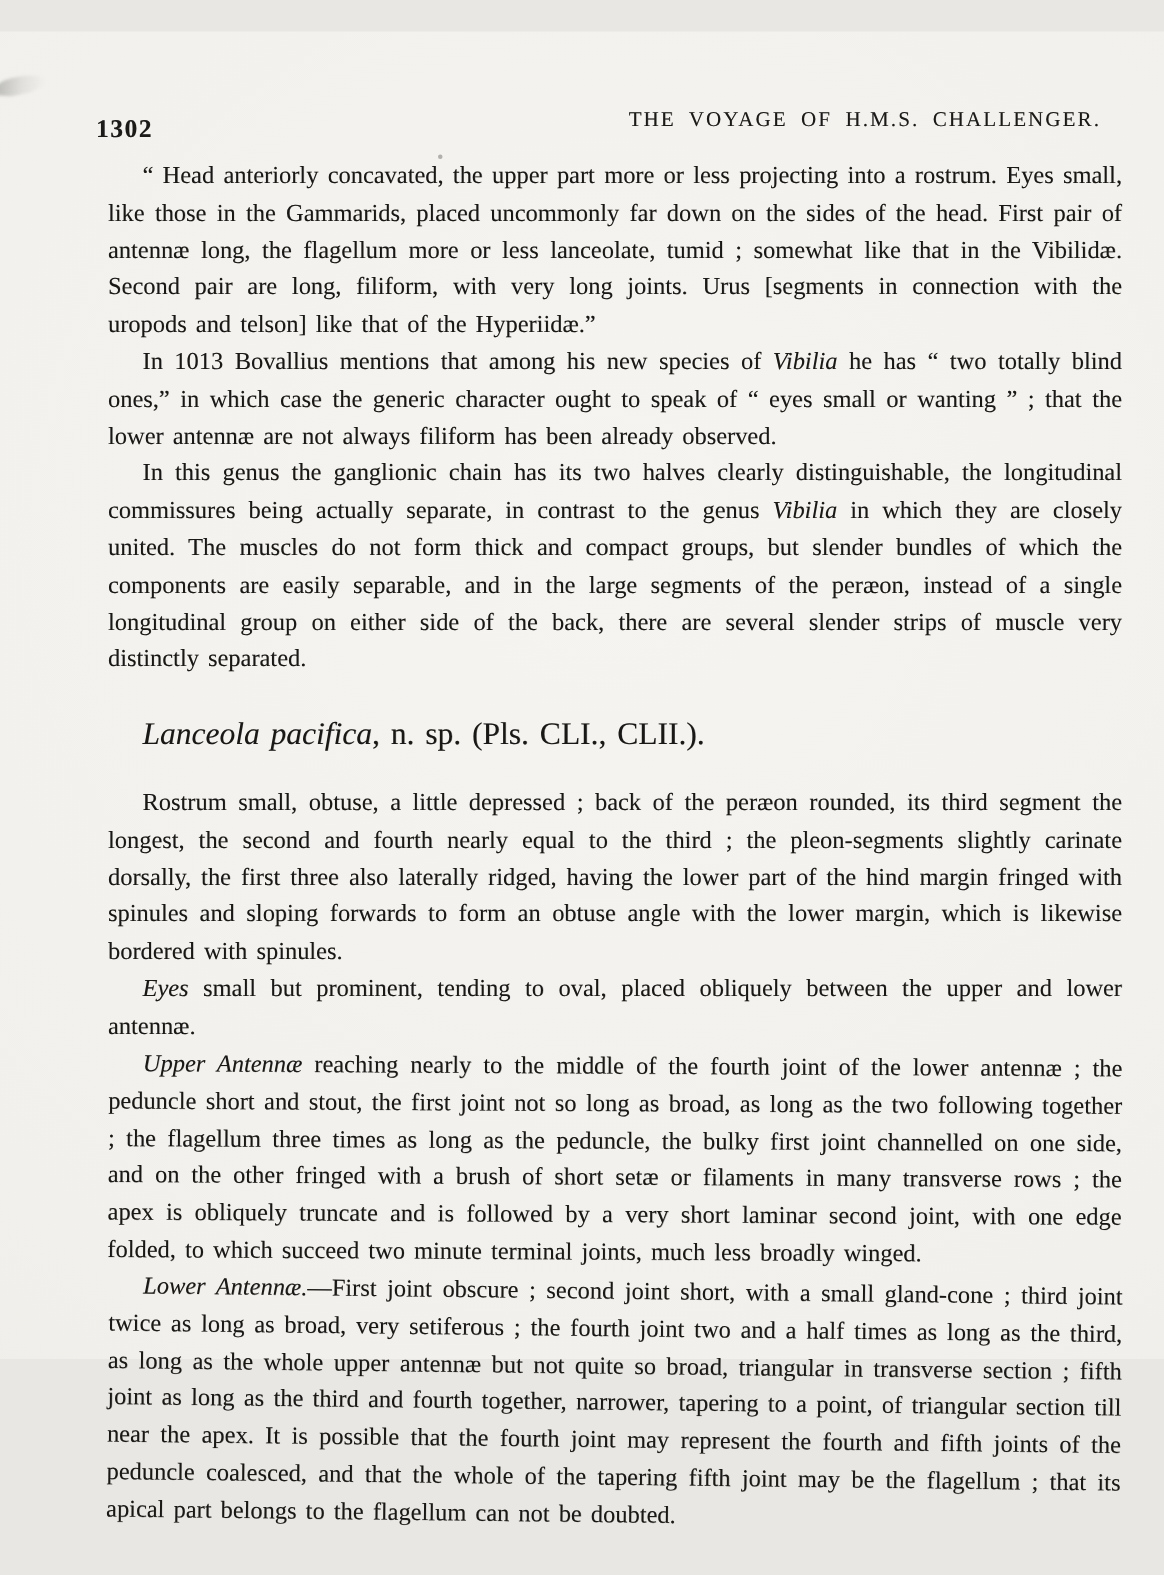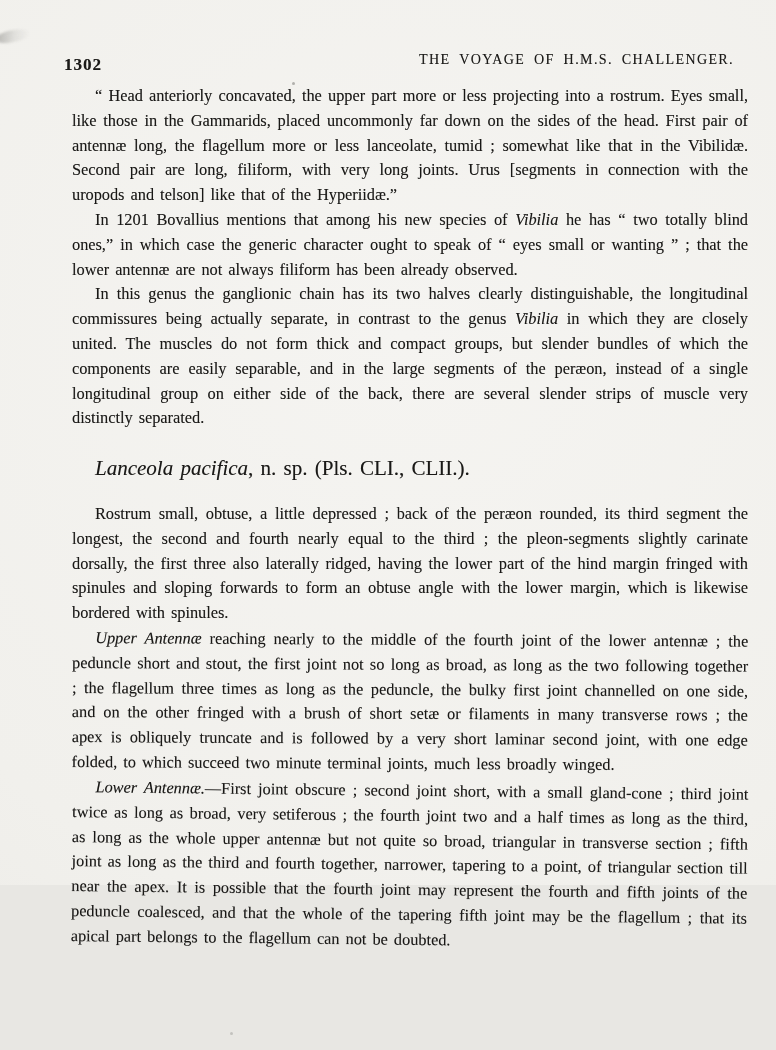--- a/index.html
+++ b/index.html
@@ -11,20 +11,21 @@
     background: #e8e7e3;
     font-family: "Liberation Serif", "DejaVu Serif", serif;
   }
   .page {
     position: relative;
     width: 776px;
     height: 885px;
     color: #1b1a18;
     background: radial-gradient(140% 120% at 52% 38%, #f5f4f1 0%, #f1f0ec 55%, #e9e8e3 100%);
     text-rendering: optimizeLegibility;
+    margin-top: 21px;
   }
   .scan-smudge {
     position: absolute;
     left: -4px;
     top: 30px;
     width: 34px;
     height: 12px;
     background: linear-gradient(105deg, rgba(110,110,106,0.45), rgba(150,150,146,0.18) 55%, rgba(150,150,146,0));
     transform: rotate(-12deg);
     border-radius: 50% 60% 50% 50%;
@@ -99,27 +100,28 @@
 
   <header class="running-head">
     <span class="page-number">1302</span>
     <span class="running-title">THE VOYAGE OF H.M.S. CHALLENGER.</span>
   </header>
 
   <main class="text-block">
 
     <p class="para"><span>“ Head anteriorly concavated, the upper part more or less projecting into a rostrum. Eyes small, like those in the Gammarids, placed uncommonly far down on the sides of the head.  First pair of antennæ long, the flagellum more or less lanceolate, tumid ; somewhat like that in the Vibilidæ.  Second pair are long, filiform, with very long joints. Urus [segments in connection with the uropods and telson] like that of the Hyperiidæ.”</span></p>
 
-    <p class="para"><span>In 1201 Bovallius mentions that among his new species of </span><span class="it">Vibilia</span><span> he has “ two totally blind ones,” in which case the generic character ought to speak of “ eyes small or wanting ” ; that the lower antennæ are not always filiform has been already observed.</span></p>
+    <p class="para"><span>In 1013 Bovallius mentions that among his new species of </span><span class="it">Vibilia</span><span> he has “ two totally blind ones,” in which case the generic character ought to speak of “ eyes small or wanting ” ; that the lower antennæ are not always filiform has been already observed.</span></p>
 
     <p class="para"><span>In this genus the ganglionic chain has its two halves clearly distinguishable, the longitudinal commissures being actually separate, in contrast to the genus </span><span class="it">Vibilia</span><span> in which they are closely united.  The muscles do not form thick and compact groups, but slender bundles of which the components are easily separable, and in the large segments of the peræon, instead of a single longitudinal group on either side of the back, there are several slender strips of muscle very distinctly separated.</span></p>
 
     <p class="heading"><span class="it">Lanceola pacifica</span><span>, n. sp. (Pls. CLI., CLII.).</span></p>
 
     <p class="para"><span>Rostrum small, obtuse, a little depressed ; back of the peræon rounded, its third segment the longest, the second and fourth nearly equal to the third ; the pleon-segments slightly carinate dorsally, the first three also laterally ridged, having the lower part of the hind margin fringed with spinules and sloping forwards to form an obtuse angle with the lower margin, which is likewise bordered with spinules.</span></p>
 
+    <p class="para"><span class="it">Eyes</span><span> small but prominent, tending to oval, placed obliquely between the upper and lower antennæ.</span></p>
 
     <p class="para tilt-1"><span class="it">Upper Antennæ</span><span> reaching nearly to the middle of the fourth joint of the lower antennæ ; the peduncle short and stout, the first joint not so long as broad, as long as the two following together ; the flagellum three times as long as the peduncle, the bulky first joint channelled on one side, and on the other fringed with a brush of short setæ or filaments in many transverse rows ; the apex is obliquely truncate and is followed by a very short laminar second joint, with one edge folded, to which succeed two minute terminal joints, much less broadly winged.</span></p>
 
     <p class="para tilt-2"><span class="it">Lower Antennæ.</span><span>—First joint obscure ; second joint short, with a small gland-cone ; third joint twice as long as broad, very setiferous ; the fourth joint two and a half times as long as the third, as long as the whole upper antennæ but not quite so broad, triangular in transverse section ; fifth joint as long as the third and fourth together, narrower, tapering to a point, of triangular section till near the apex.  It is possible that the fourth joint may represent the fourth and fifth joints of the peduncle coalesced, and that the whole of the tapering fifth joint may be the flagellum ; that its apical part belongs to the flagellum can not be doubted.</span></p>
 
   </main>
 </div>
 
 </body></html>

